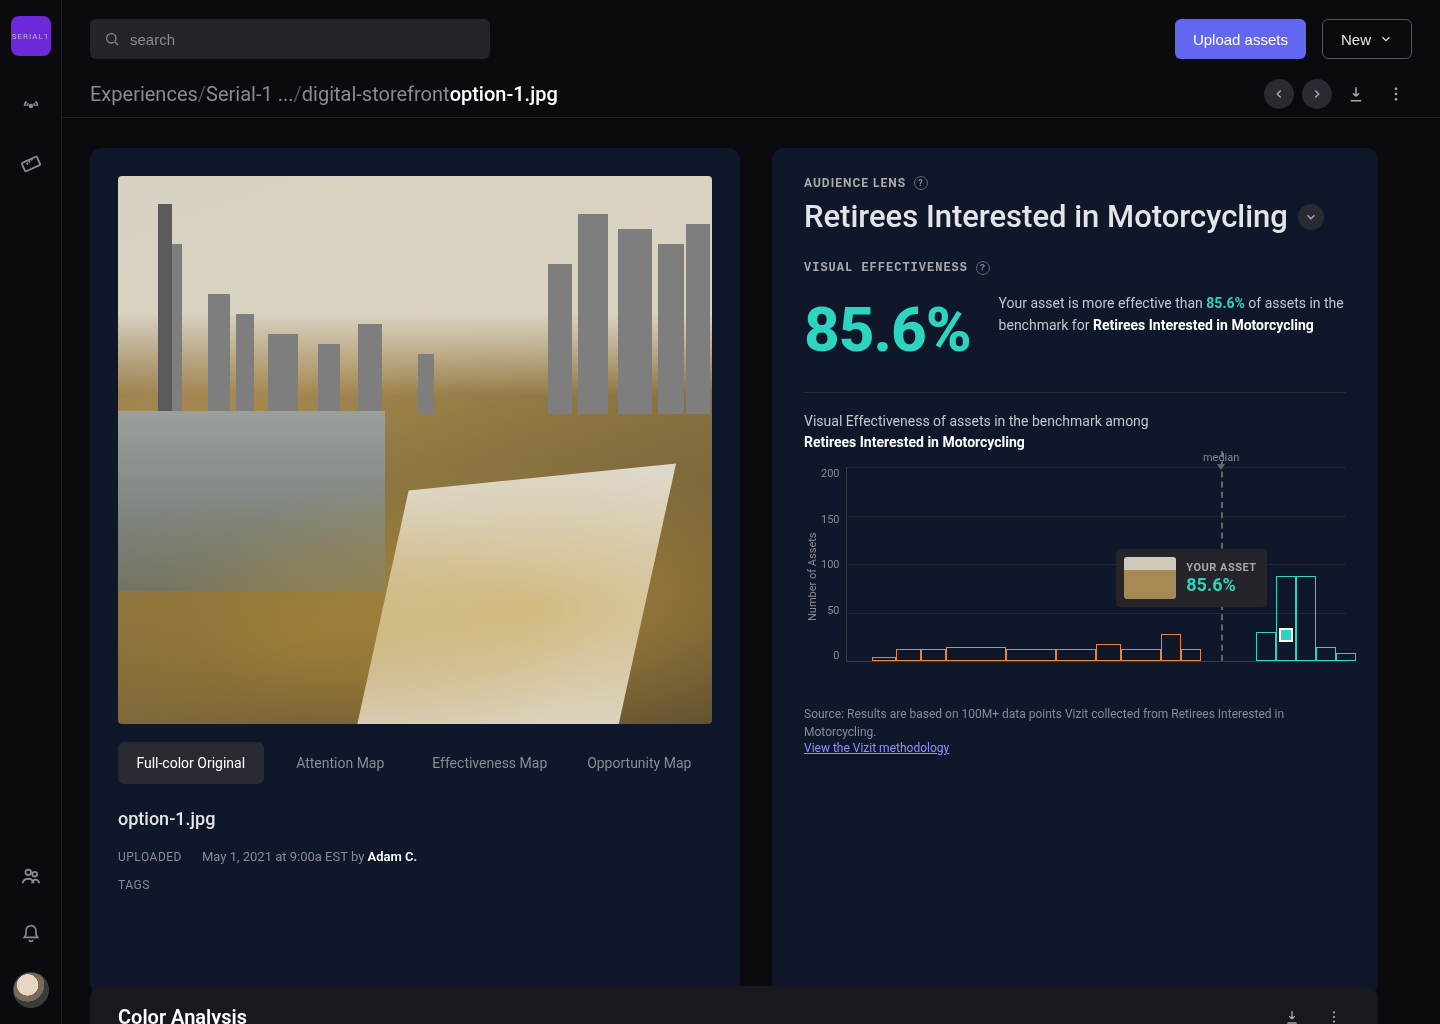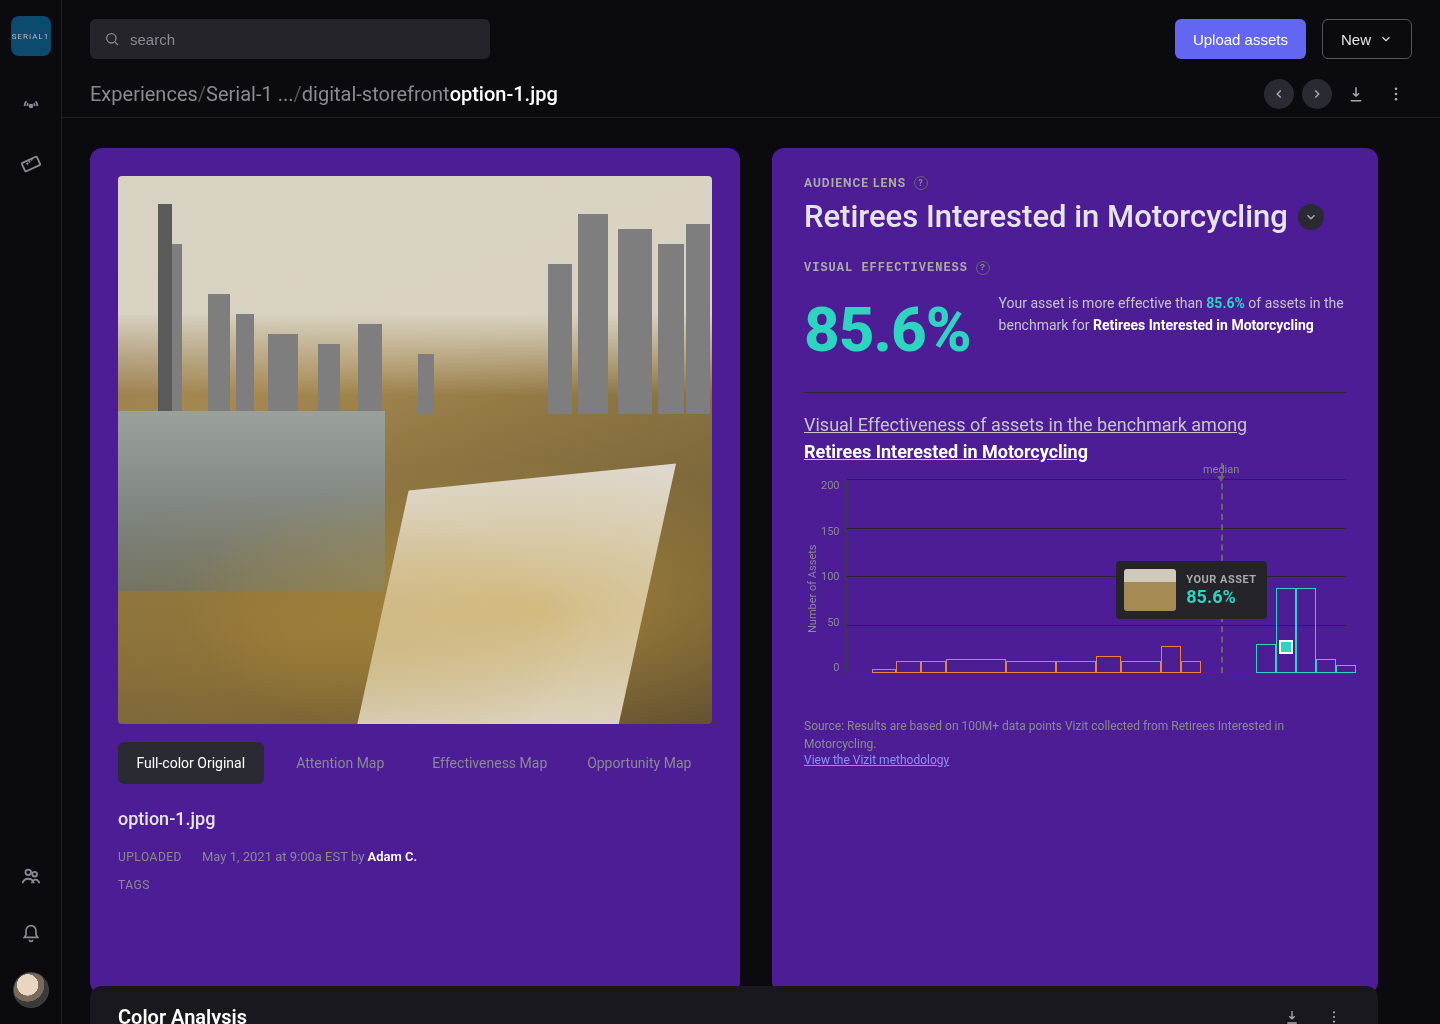--- a/index.html
+++ b/index.html
@@ -17,21 +17,21 @@
   background: #0a0a0f;
   border-right: 1px solid #1f1f28;
   display: flex;
   flex-direction: column;
   align-items: center;
   padding-top: 16px;
   padding-bottom: 16px;
 }
 .rail-logo {
   width: 40px; height: 40px; border-radius: 8px;
-  background: #0c4a6e; display: flex; align-items: center; justify-content: center;
+  background: #6d28d9; display: flex; align-items: center; justify-content: center;
   font-size: 8px; letter-spacing: 1px; color: #bbb; margin-bottom: 30px;
 }
 .rail-icon {
   width: 40px; height: 40px; display: flex; align-items: center; justify-content: center;
   color: #8a8a94; margin-bottom: 18px; cursor: pointer;
 }
 .rail-spacer { flex: 1; }
 .rail-avatar {
   width: 36px; height: 36px; border-radius: 50%;
   background: radial-gradient(circle at 40% 35%, #e8d5c4 0 35%, #7a6a5a 36% 55%, #3a3a3a 56% 100%);
@@ -76,21 +76,21 @@
   width: 30px; height: 30px; border-radius: 50%; display: flex; align-items: center; justify-content: center;
   color: #aaa; cursor: pointer;
 }
 .icon-btn.pill { background: #2a2a33; }
 .icon-btn.sq { border-radius: 4px; width: 32px; height: 32px; }
 
 .content {
   flex: 1; padding: 30px 28px; display: flex; gap: 32px; overflow: auto;
 }
 .card {
-  background: #4c1d95; border-radius: 12px;
+  background: #0f172a; border-radius: 12px;
 }
 .asset-card { width: 650px; padding: 28px; }
 .asset-image {
   width: 100%; height: 548px; border-radius: 4px; position: relative; overflow: hidden;
   background:
     linear-gradient(to bottom, rgba(220,215,200,0.95) 0 25%, rgba(0,0,0,0) 40%),
     linear-gradient(160deg, #7d6a48 0%, #a68850 35%, #8a7340 55%, #5f4e30 100%);
 }
 .skyline {
   position: absolute; top: 18px; left: 0; right: 0; height: 220px;
@@ -142,21 +142,21 @@
 .ve-score { font-size: 62px; font-weight: 800; color: #2dd4bf; letter-spacing: -1px; }
 .ve-right { flex: 1; font-size: 14px; line-height: 1.55; }
 .ve-verdict { color: #2dd4bf; font-weight: 700; font-size: 15px; display: flex; align-items: center; gap: 10px; margin-bottom: 6px; }
 .bar-meter { display: flex; gap: 2px; }
 .bar-seg { width: 9px; height: 9px; background: #2dd4bf; border-radius: 1px; }
 .bar-seg.off { background: #3a3a44; }
 .ve-desc { color: #c5c5cc; }
 .ve-desc .hl { color: #2dd4bf; font-weight: 700; }
 .ve-desc .aud { color: #fff; font-weight: 700; }
 
-.chart-title { font-size: 18px; color: #c5c5cc; margin-top: 18px; line-height: 1.5; text-decoration: underline; }
+.chart-title { font-size: 14px; color: #c5c5cc; margin-top: 18px; line-height: 1.5; }
 .chart-title .aud { color: #fff; font-weight: 700; }
 
 .chart-wrap { position: relative; margin-top: 14px; height: 220px; display:flex;}
 .y-label {
   writing-mode: vertical-rl; transform: rotate(180deg);
   font-size: 11px; color: #8a8a94; text-align: center; padding: 0 2px;
 }
 .y-ticks { display:flex; flex-direction:column; justify-content:space-between; align-items:flex-end; height:195px; padding-right:6px; font-size:11px; color:#8a8a94;}
 .chart-area {
   position: relative; flex:1; height: 195px; border-left: 1px solid #3a3a44; border-bottom: 1px solid #3a3a44;

